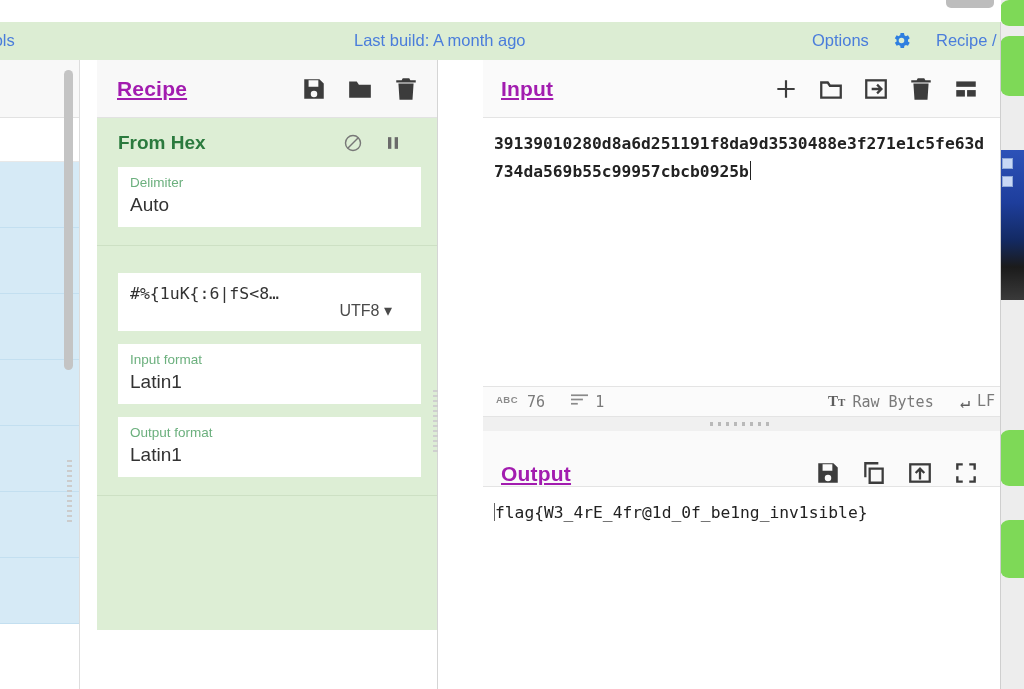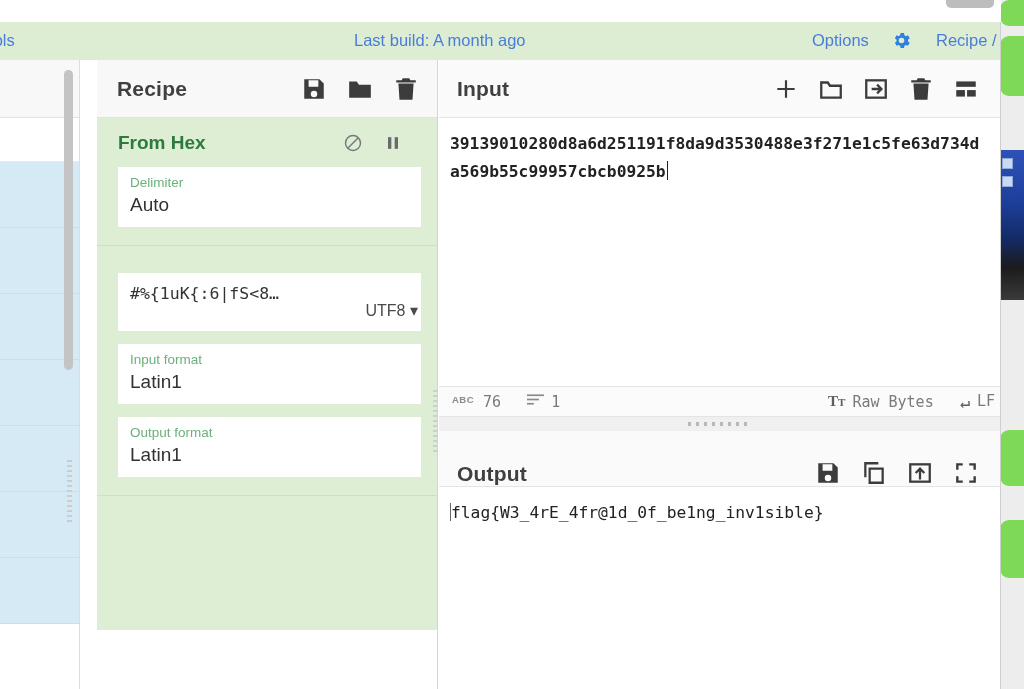--- a/index.html
+++ b/index.html
@@ -58,42 +58,42 @@
   .ops-scroll { position:absolute; right:6px; top:10px; width:9px; height:300px;
     background:#c4c4c4; border-radius:5px; cursor:pointer; }
   .ops-dots { position:absolute; right:7px; top:400px; width:5px; height:62px;
     background:repeating-linear-gradient(180deg,#cccccc 0 2px,transparent 2px 5px); }
 
   
   .recipe { position:absolute; left:97px; top:0; width:341px; height:629px; background:#fff;
     border-right:1px solid #d5d5d5; overflow:hidden; }
   .panel-head { height:58px; background:#f8f8f8; border-bottom:1px solid #e2e2e2;
     display:flex; align-items:center; justify-content:space-between; padding:0 18px 0 20px; }
-  .panel-title { font-size:21px; font-weight:bold; color:#404040; letter-spacing:.2px; }
+  .panel-title { font-size:21px; font-weight:bold; color:#a21caf; letter-spacing:.2px;text-decoration:underline; }
   .panel-icons { display:flex; align-items:center; gap:20px; }
   .ico { width:26px; height:26px; color:#3c3c3c; cursor:pointer; display:block; }
   .ico svg { display:block; width:100%; height:100%; fill:currentColor; }
 
   .rec-list { background:#ddeed5; height:512px; }
   .ing { position:relative; padding:14px 16px 18px 21px; border-bottom:1px solid #cde0c4; }
   .ing-head { display:flex; align-items:center; justify-content:space-between; padding-right:18px; }
   .ing-name { font-size:19px; font-weight:bold; color:#2b7a3e; }
   .ing-ctrls { display:flex; align-items:center; gap:20px; }
   .ctrl { color:#555; cursor:pointer; width:20px; height:20px; }
   .ctrl svg { display:block; width:100%; height:100%; }
   .field { margin-top:13px; background:#fff; border-radius:0; padding:7px 12px 9px 12px;
     position:relative; min-height:58px; }
   .field-label { font-size:13.5px; color:#6cb07e; line-height:17px; }
   .field-value { font-size:19px; color:#333; line-height:27px; font-family:"Liberation Sans",sans-serif; }
   .field.mono .field-value { font-family:"DejaVu Sans Mono", monospace; font-size:16.5px; }
-  .field-unit { position:absolute; right:3px; bottom:11px; font-size:16px; color:#4a4a4a; cursor:pointer; }
+  .field-unit { position:absolute; right:29px; bottom:11px; font-size:16px; color:#4a4a4a; cursor:pointer; }
   .rec-empty { background:#fff; height:59px; }
 
   
-  .io { position:absolute; left:439px; top:0; width:562px; height:629px; background:#fff; }
+  .io { position:absolute; left:439px; top:0; width:562px; height:629px; background:#fff;padding-left:44px; }
   .in-head { height:58px; background:#fafafa; border-bottom:1px solid #e4e4e4;
     display:flex; align-items:center; justify-content:space-between; padding:0 22px 0 18px; }
   .in-icons { display:flex; align-items:center; gap:19px; }
   .in-area { height:268px; background:#fff; padding:12px 12px 0 11px; }
   .in-text { font-family:"DejaVu Sans Mono", monospace; font-size:16.3px; color:#222;
     line-height:28px; word-break:break-all; white-space:pre-wrap;font-weight:bold; }
   .caret { display:inline-block; width:1px; height:19px; background:#222;
     vertical-align:-3px; margin-left:1px; }
 
   .status { height:31px; background:#fbfbfb; border-top:1px solid #e4e4e4; border-bottom:1px solid #e4e4e4;

